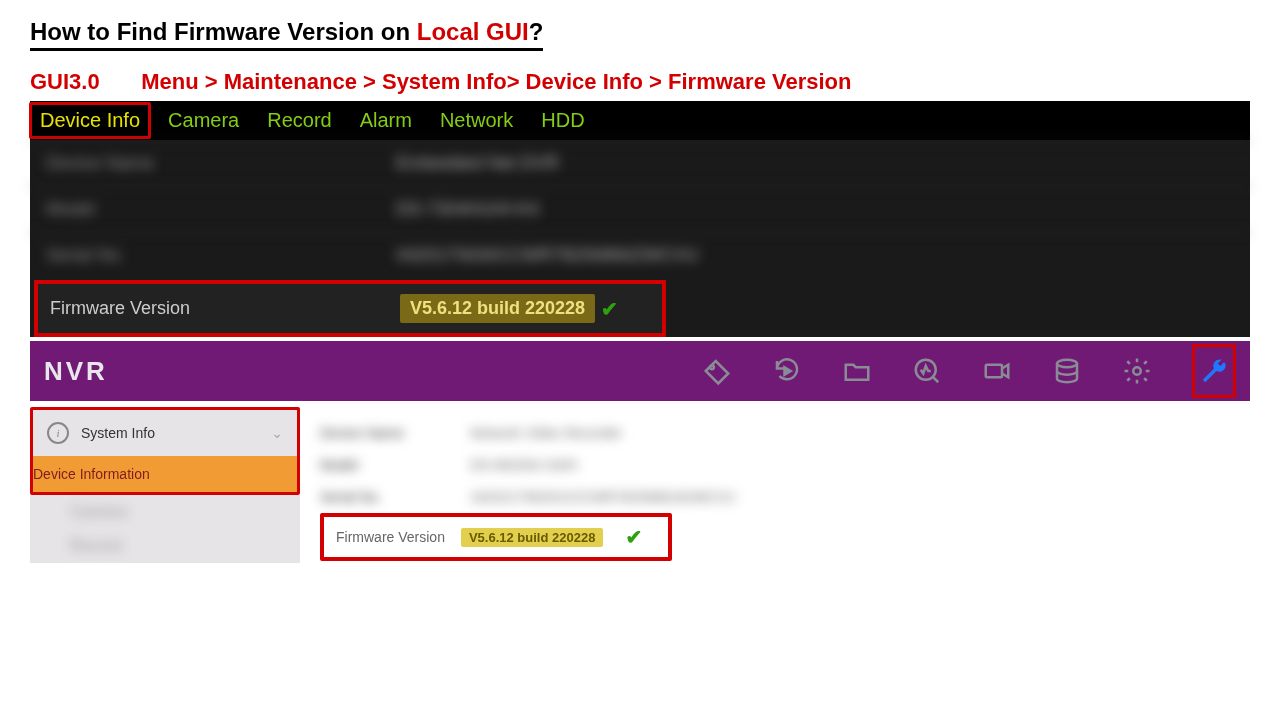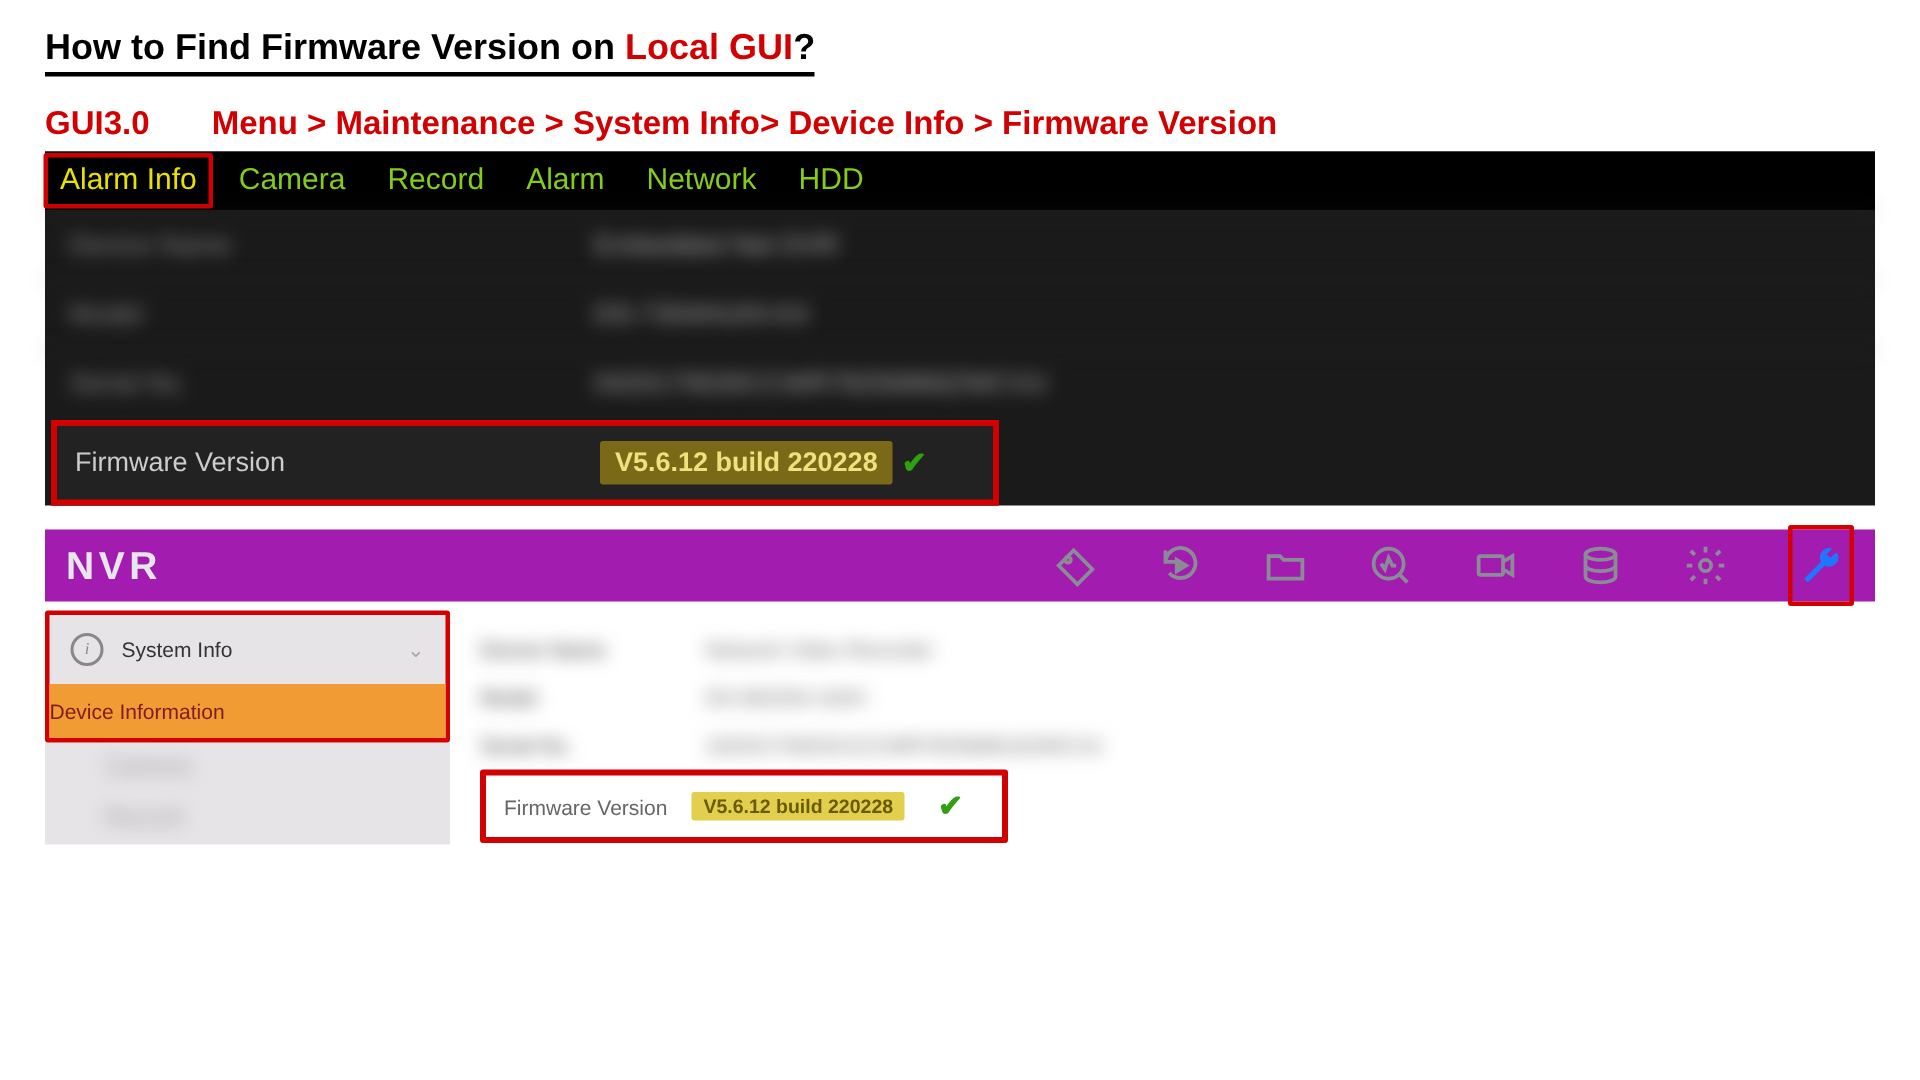--- a/index.html
+++ b/index.html
@@ -16,21 +16,21 @@
   .tab3.active{color:#e7e100;background:#000;border:3px solid #d20000;border-radius:2px;padding:4px 8px;margin:-7px -11px}
   .gui3-body{padding:0}
   .gui3-row{display:flex;border-top:1px solid #2b2b2b;padding:12px 16px;align-items:center}
   .gui3-label{width:350px;color:#888}
   .gui3-val{color:#aaa}
   .blur{filter:blur(6px)}
   .fw-row{border:4px solid #d20000;margin:2px 4px 4px 4px;background:#222;padding:10px 12px;display:flex;align-items:center;width:600px}
   .fw-highlight3{display:inline-block;background:#7a6a18;color:#f0e07e;font-weight:600;padding:4px 10px;border-radius:2px}
   .check{margin-left:6px;color:#2fa00f;font-size:20px;font-weight:700}
   
-  .gui4-bar{background:#a21caf;color:#cfcfcf;display:flex;align-items:center;height:48px;margin-top:16px;padding:0 14px}
+  .gui4-bar{background:#701a75;color:#cfcfcf;display:flex;align-items:center;height:60px;margin-top:4px;padding:0 14px}
   .gui4-logo{font-family:"Arial Black",Arial;font-weight:900;letter-spacing:3px;font-size:26px;color:#e7e7eb;flex:0 0 auto}
   .gui4-icons{margin-left:auto;display:flex;align-items:center;gap:40px}
   .gui4-icon{width:30px;height:30px;stroke:#8a8c95;fill:none;stroke-width:2}
   .wrench-box{border:3px solid #d20000;padding:0 4px;display:flex;align-items:center;height:48px}
   .wrench{fill:#1e78ff;width:30px;height:30px}
   .gui4-body{display:flex;margin-top:6px}
   .gui4-side{width:270px}
   .gui4-side-box{border:3px solid #d20000;background:#e6e4e7;font-size:14px}
   .side-header{padding:12px 14px;display:flex;align-items:center;gap:12px;color:#333}
   .side-header .iicon{display:inline-flex;width:18px;height:18px;border:2px solid #888;border-radius:50%;align-items:center;justify-content:center;font-size:11px;color:#888;font-style:italic;font-family:serif}
@@ -53,21 +53,21 @@
     </span>
   </div>
 
   <div class="section-label">
     <span class="gui-tag">GUI3.0</span>
     <span>Menu &gt; Maintenance &gt; System Info&gt; Device Info &gt; Firmware Version</span>
   </div>
 
   <div class="gui3-panel">
     <div class="gui3-tabs">
-      <span class="tab3 active">Alarm Info</span>
+      <span class="tab3 active">Device Info</span>
       <span class="tab3">Camera</span>
       <span class="tab3">Record</span>
       <span class="tab3">Alarm</span>
       <span class="tab3">Network</span>
       <span class="tab3">HDD</span>
     </div>
     <div class="gui3-body">
       <div class="gui3-row blur">
         <div class="gui3-label">Device Name</div>
         <div class="gui3-val">Embedded Net DVR</div>

